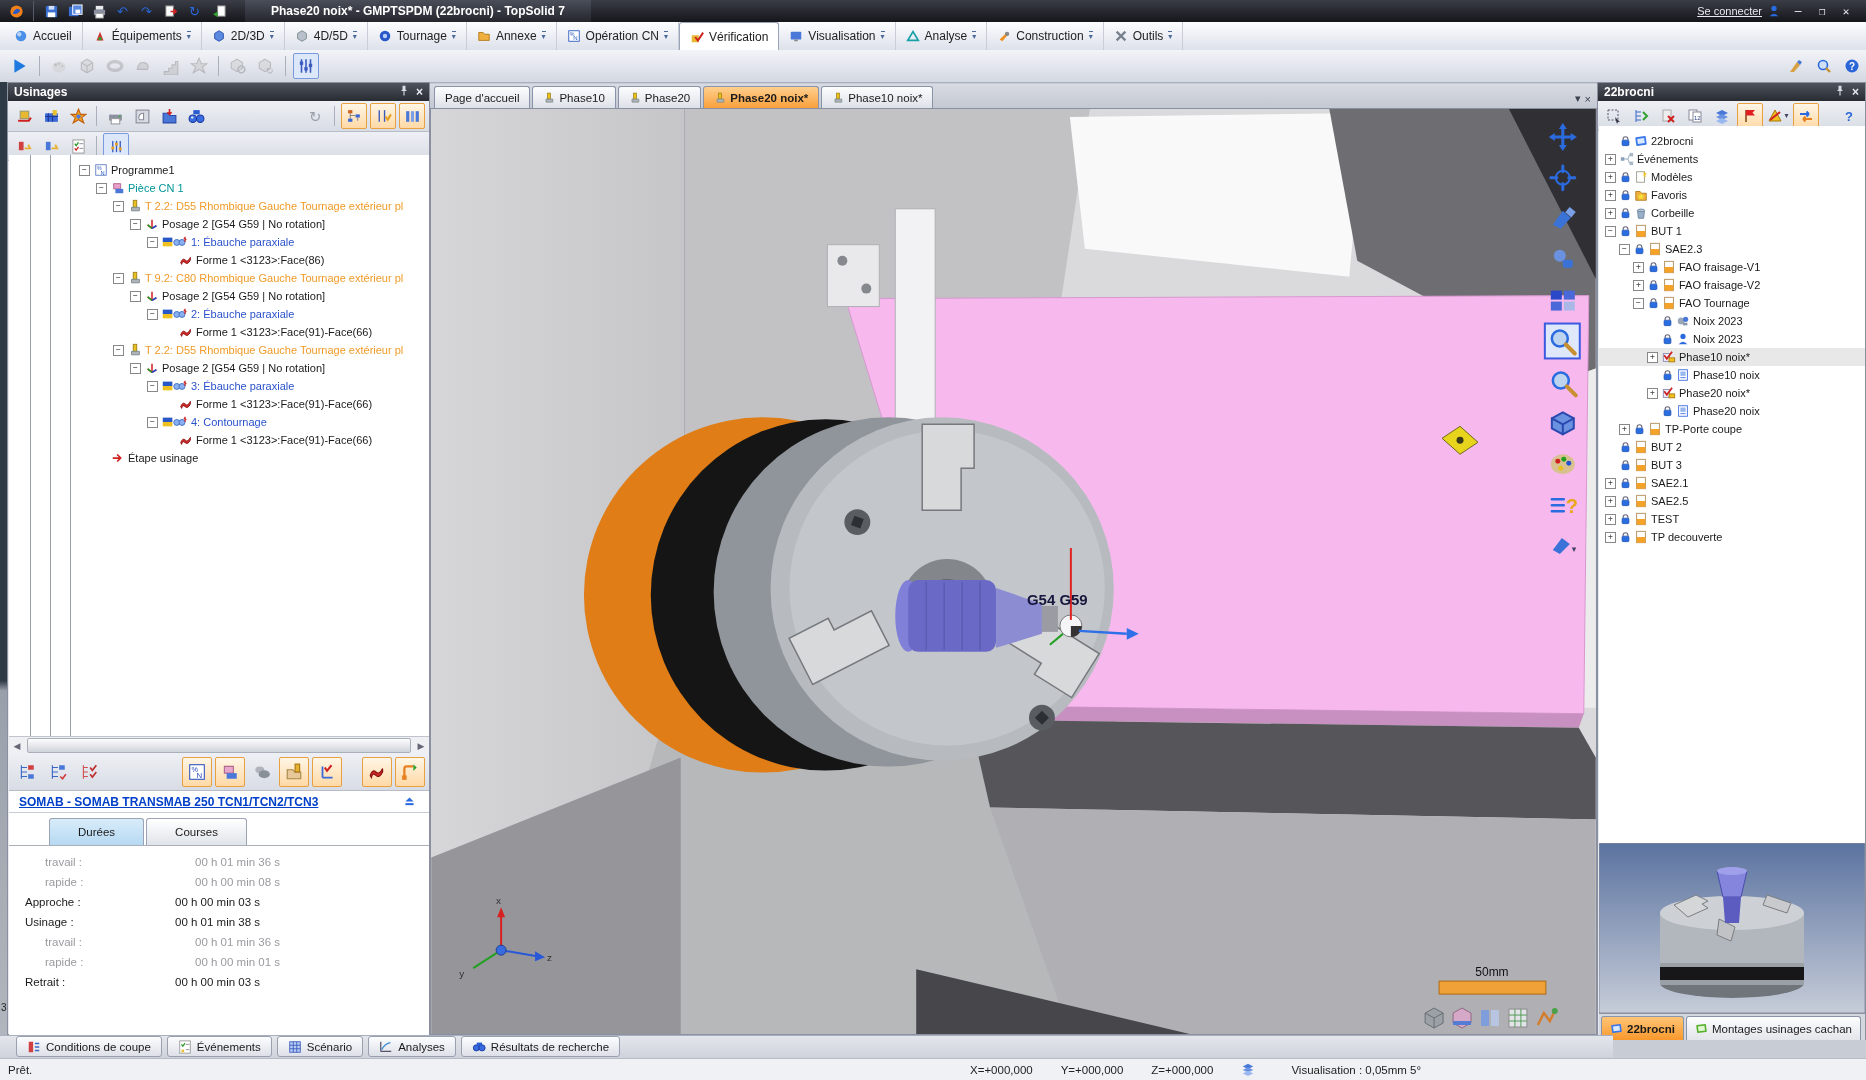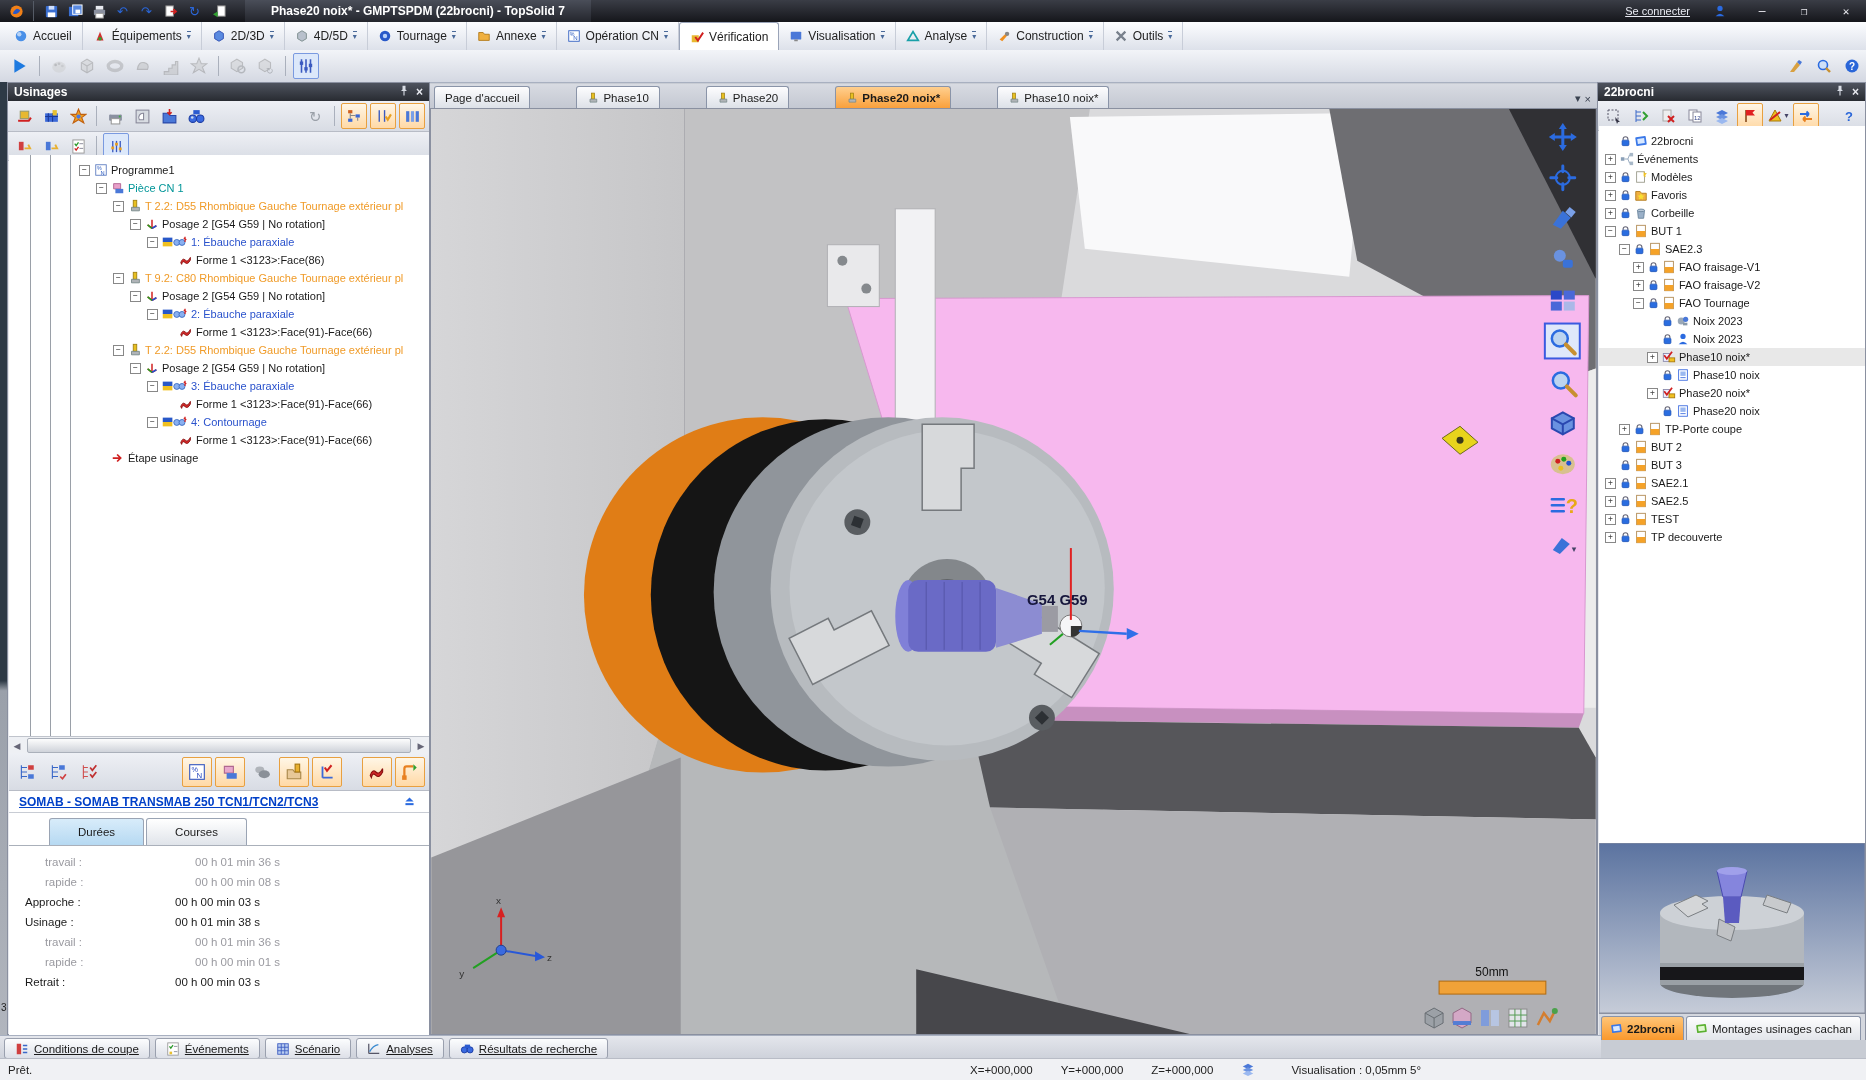--- a/index.html
+++ b/index.html
@@ -7,21 +7,21 @@
        font-family:"Liberation Sans",sans-serif;font-size:11px;color:#1a1a1a;
        background:#c8ccd4;user-select:none;}
   .abs{position:absolute;}
   
   #titlebar{left:0;top:0;width:1866px;height:22px;
     background:linear-gradient(#3a3d46,#15161b);display:flex;align-items:center;color:#fff;}
   #qat{display:flex;align-items:center;gap:4px;padding-left:6px;}
   #qat .tbtn{width:20px;height:18px;}
   #titleplate{margin-left:16px;height:22px;display:flex;align-items:center;padding:0 26px;
     background:linear-gradient(#4a4e59,#24262d);border-radius:0 0 0 0;font-weight:bold;font-size:12px;}
-  #titlebar-right{margin-left:auto;display:flex;align-items:center;gap:18px;padding-right:8px;}
+  #titlebar-right{margin-left:auto;display:flex;align-items:center;gap:0;padding-right:8px;}
   #signin{color:#e8eaf2;text-decoration:underline;font-size:11px;cursor:pointer;}
   .winbtn{width:24px;height:16px;display:flex;align-items:center;justify-content:center;
     color:#e8e8ee;font-size:11px;font-family:"DejaVu Sans Mono",monospace;}
   
   #ribbontabs{left:0;top:22px;width:1866px;height:28px;
     background:linear-gradient(#fcfdff,#dde1ea);border-bottom:1px solid #a8b0c0;
     display:flex;align-items:stretch;padding-left:4px;}
   .rtab{display:flex;align-items:center;gap:5px;padding:0 10px;font-size:12px;color:#222;
     border-right:1px solid #c8cdd8;}
   .rtab.active{background:#fff;border:1px solid #9aa4b8;border-bottom:none;border-radius:3px 3px 0 0;}
@@ -98,21 +98,21 @@
   #pj-tree{position:absolute;left:1px;top:43px;width:266px;height:717px;background:#fff;overflow:hidden;padding-top:6px;}
   #pj-preview{position:absolute;left:1px;top:760px;width:266px;height:170px;}
   #pj-tabs{position:absolute;left:1px;top:930px;width:266px;height:27px;background:#d4d7de;
     display:flex;align-items:flex-end;padding-left:2px;box-sizing:border-box;border-top:1px solid #8a90a0;}
   .ptab{height:23px;display:flex;align-items:center;gap:4px;padding:0 8px;margin-right:2px;
     border:1px solid #8a94a8;border-bottom:none;border-radius:3px 3px 0 0;
     background:linear-gradient(#fdfdfe,#e2e5ea);font-size:11.5px;white-space:nowrap;}
   .ptab.active{background:linear-gradient(#ffc577,#f9982c);font-weight:bold;}
   
   #bottombar{left:0;top:1035px;width:1597px;height:23px;background:linear-gradient(#e4e6ec,#cdd1da);
-    display:flex;align-items:flex-end;gap:5px;padding-left:4px;border-top:1px solid #a8b0c0;text-decoration:underline;}
+    display:flex;align-items:flex-start;gap:5px;padding-left:16px;border-top:1px solid #a8b0c0;}
   .btab{height:19px;display:flex;align-items:center;gap:5px;padding:0 10px;
     border:1px solid #9aa0ae;border-radius:3px;background:linear-gradient(#fcfdfe,#dde0e8);font-size:11.5px;}
   #statusbar{left:0;top:1058px;width:1866px;height:22px;background:#f0f1f4;border-top:1px solid #b8bcc6;
     display:flex;align-items:center;font-size:11.5px;color:#222;}
   #statusbar .rdy{padding-left:8px;}
   #statusbar .coords{position:absolute;left:970px;display:flex;gap:28px;align-items:center;}
 </style>
 </head>
 <body>
 
@@ -770,21 +770,21 @@
           <span class="dv">00 h 00 min 01 s</span>
         </div>
         <div class="drow">
           <span class="dl">Retrait :</span>
           <span class="dv">00 h 00 min 03 s</span>
         </div>
       </div>
   </div>
 
   <div id="docbar" class="abs">
-    <span id="dtabs" style="display:flex;align-items:flex-end;gap:44px;">
+    <span id="dtabs" style="display:flex;align-items:flex-end;">
         <div class="dtab">
           <span>Page d'accueil</span>
         </div>
         <div class="dtab">
           <svg viewBox="0 0 16 16" width="12" height="12" xmlns="http://www.w3.org/2000/svg">
             <rect x="6" y="1.5" width="4" height="8" fill="#e8c020" stroke="#a08010"></rect>
             <path d="M4,9.5 h9 v4 h-9 z" fill="#b0b4b8" stroke="#788"></path>
           </svg>
           <span>Phase10</span>
         </div>

